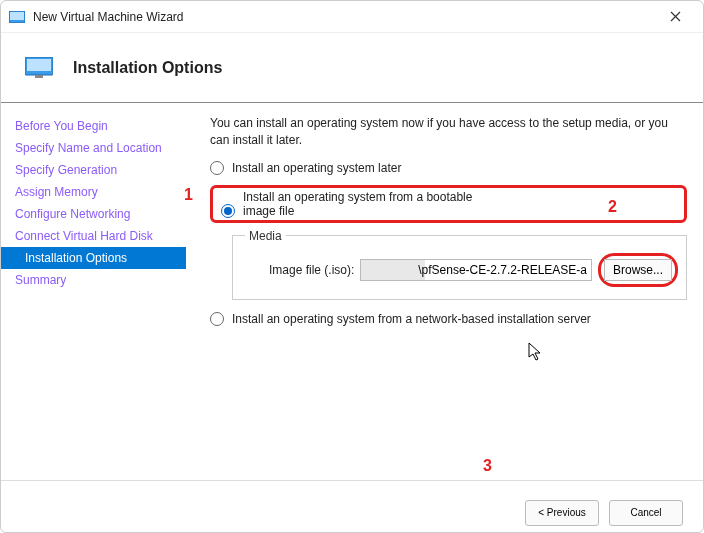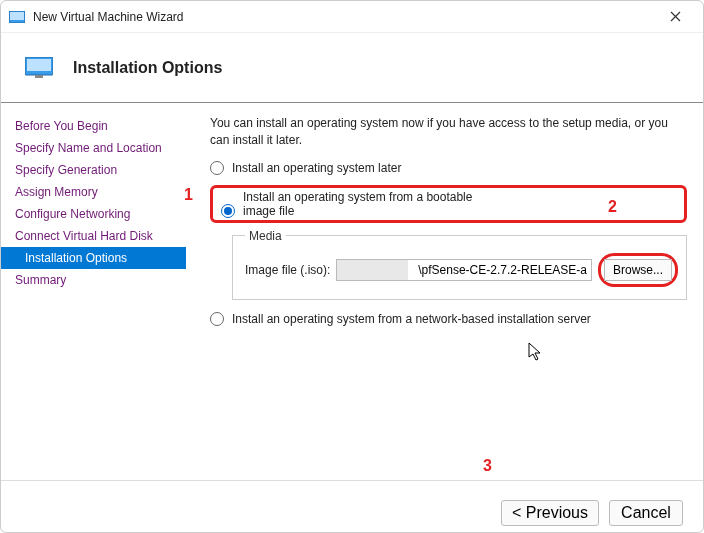--- a/index.html
+++ b/index.html
@@ -62,21 +62,21 @@
       flex: 1;
       display: flex;
     }
     .sidebar {
       width: 185px;
       padding: 12px 0 0 0;
     }
     .sidebar-item {
       padding: 4px 10px 4px 14px;
       font-size: 12px;
-      color: #701a75;
+      color: #8b5cf6;
       cursor: pointer;
     }
     .sidebar-item.selected {
       background: #0078d4;
       color: #fff;
       padding-left: 24px;
     }
     .main {
       flex: 1;
       padding: 12px 16px 12px 24px;
@@ -122,21 +122,21 @@
       color: #e52020;
       font-weight: 700;
       font-size: 16px;
     }
     fieldset.media {
       border: 1px solid #ccc;
       margin: 4px 0 12px 22px;
       padding: 10px 8px 12px 12px;
     }
     fieldset.media legend { font-size: 12px; color: #333; padding: 0 4px; }
-    .media-row { display: flex; align-items: center; gap: 6px; }
+    .media-row { display: flex; align-items: center; gap: 6px; margin-left: 24px; }
     .media-label { font-size: 12px; color: #222; flex-shrink: 0; }
     .iso-input {
       flex: 1;
       height: 22px;
       border: 1px solid #bbb;
       font-size: 12px;
       padding: 0 4px;
       text-align: right;
       background: linear-gradient(to right, #e8e8e8 0%, #e8e8e8 28%, #fff 28%);
     }
@@ -163,21 +163,21 @@
       padding-right: 20px;
       border-top: 1px solid #ddd;
       position: relative;
     }
     .foot-btn {
       height: 26px;
       min-width: 74px;
       padding: 0 10px;
       border: 1px solid #bbb;
       background: #fafafa;
-      font-size: 16px;
+      font-size: 10px;
       border-radius: 3px;
       cursor: pointer;
       margin-top: 12px;
     }
     .next-wrap {
       border: 3px solid #e52020;
       border-radius: 8px;
       padding: 3px;
       position: relative;
     }

